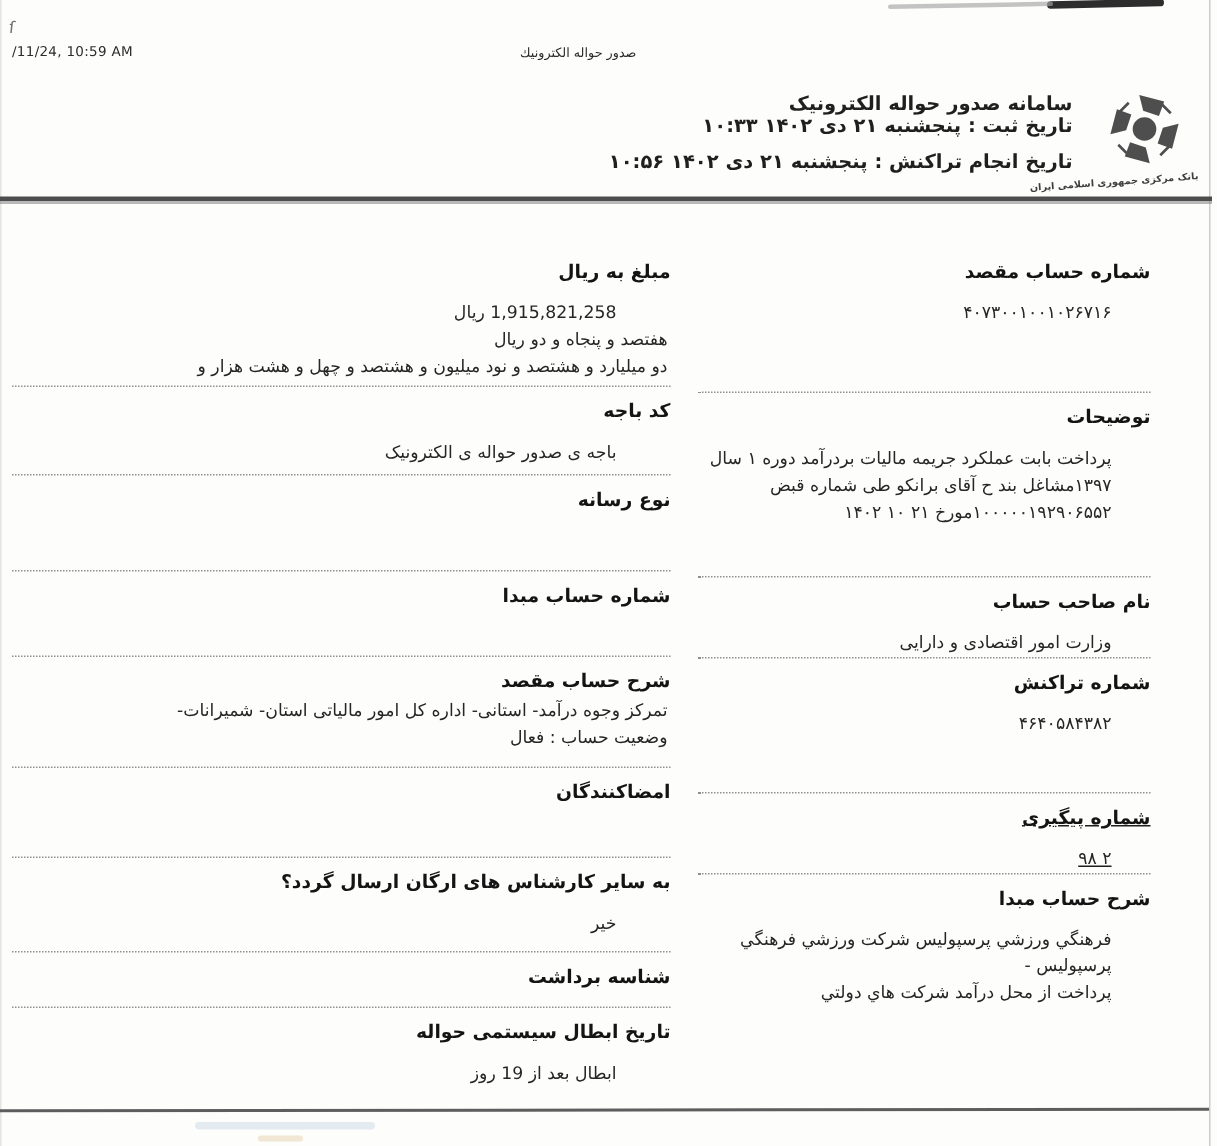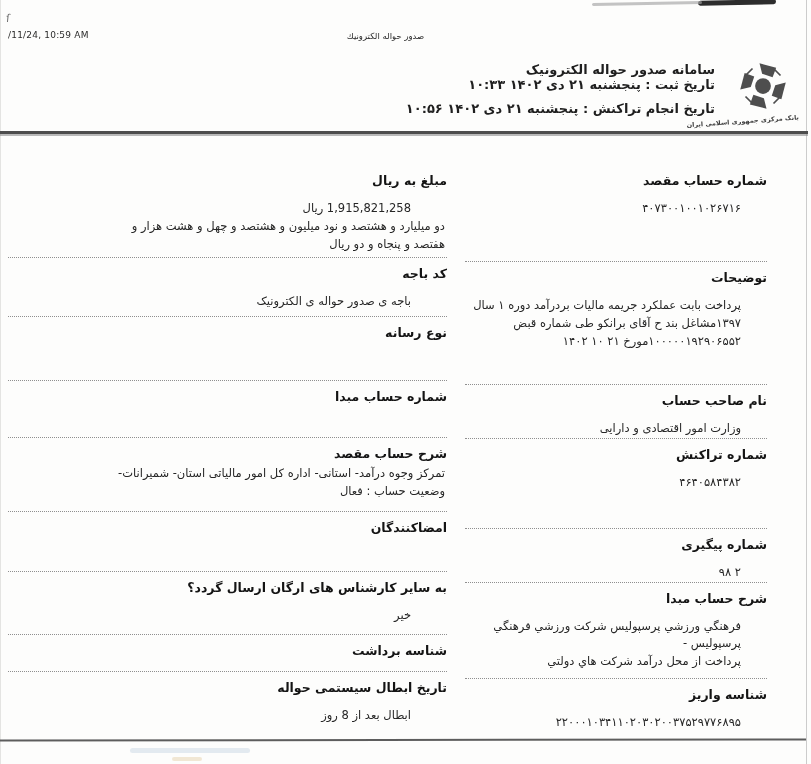--- a/index.html
+++ b/index.html
@@ -100,40 +100,36 @@
         <div class="fline">۱۰۰۰۰۰۱۹۲۹۰۶۵۵۲مورخ ۲۱ ۱۰ ۱۴۰۲</div>
       </div>
       <div class="field" style="min-height: 53px;">
         <div class="flabel">نام صاحب حساب</div>
         <div class="fvalue"><bdi dir="auto">وزارت امور اقتصادی و دارایی</bdi></div>
       </div>
       <div class="field" style="min-height: 90px;">
         <div class="flabel">شماره تراکنش</div>
         <div class="fvalue"><bdi dir="auto">۴۶۴۰۵۸۴۳۸۲</bdi></div>
       </div>
-      <div class="field" style="min-height: 48px;">
+      <div class="field" style="min-height: 48px; text-decoration: underline;">
         <div class="flabel">شماره پیگیری</div>
         <div class="fvalue"><bdi dir="auto">۹۸ ۲</bdi></div>
       </div>
       <div class="field" style="min-height: 96px;">
         <div class="flabel">شرح حساب مبدا</div>
         <div class="fline" style="margin-top: 12px;">فرهنگي ورزشي پرسپوليس شركت ورزشي فرهنگي پرسپوليس -</div>
         <div class="fline">پرداخت از محل درآمد شركت هاي دولتي</div>
       </div>
-      <div class="field" style="min-height: 69px;">
-        <div class="flabel">شناسه واریز</div>
-        <div class="fvalue"><bdi dir="auto">۲۲۰۰۰۱۰۳۴۱۱۰۲۰۳۰۲۰۰۳۷۵۲۹۷۷۶۸۹۵</bdi></div>
-      </div>
     </div>
   <div class="col col-left" id="col-left">
       <div class="field" style="min-height: 93px;">
         <div class="flabel">مبلغ به ریال</div>
         <div class="fvalue"><bdi dir="auto">1,915,821,258 ریال</bdi></div>
+        <div class="fline">هفتصد و پنجاه و دو ریال</div>
         <div class="fline">دو میلیارد و هشتصد و نود میلیون و هشتصد و چهل و هشت هزار و</div>
-        <div class="fline">هفتصد و پنجاه و دو ریال</div>
       </div>
       <div class="field" style="min-height: 59px;">
         <div class="flabel">کد باجه</div>
         <div class="fvalue"><bdi dir="auto">باجه ی صدور حواله ی الکترونیک</bdi></div>
       </div>
       <div class="field" style="min-height: 64px;">
         <div class="flabel">نوع رسانه</div>
       </div>
       <div class="field" style="min-height: 57px;">
         <div class="flabel">شماره حساب مبدا</div>
@@ -151,18 +147,18 @@
       <div class="field" style="min-height: 63px;">
         <div class="flabel">به سایر کارشناس های ارگان ارسال گردد؟</div>
         <div class="fvalue"><bdi dir="auto">خیر</bdi></div>
       </div>
       <div class="field" style="min-height: 37px;">
         <div class="flabel">شناسه برداشت</div>
         <div class="fvalue"><bdi dir="auto"></bdi></div>
       </div>
       <div class="field" style="min-height: 69px;">
         <div class="flabel">تاریخ ابطال سیستمی حواله</div>
-        <div class="fvalue"><bdi dir="auto">ابطال بعد از 8 روز</bdi></div>
+        <div class="fvalue"><bdi dir="auto">ابطال بعد از 19 روز</bdi></div>
       </div>
     </div>
 </div>
 
 <div class="bottom-rule"></div>
 
 </body></html>

